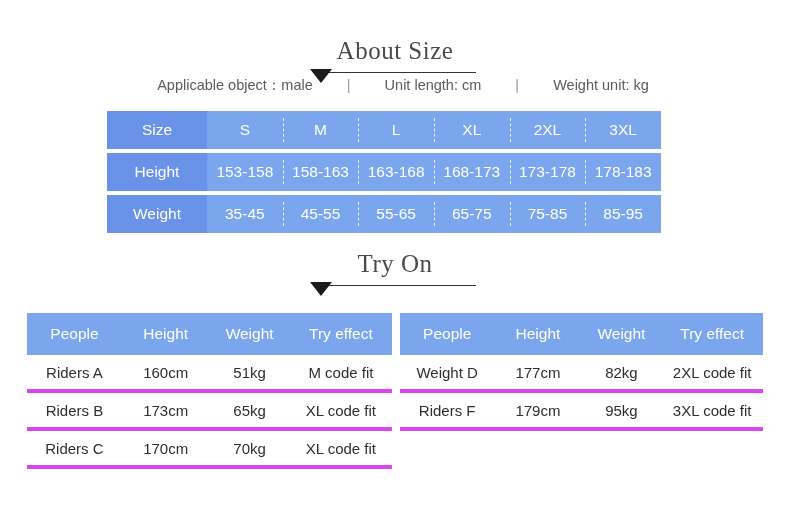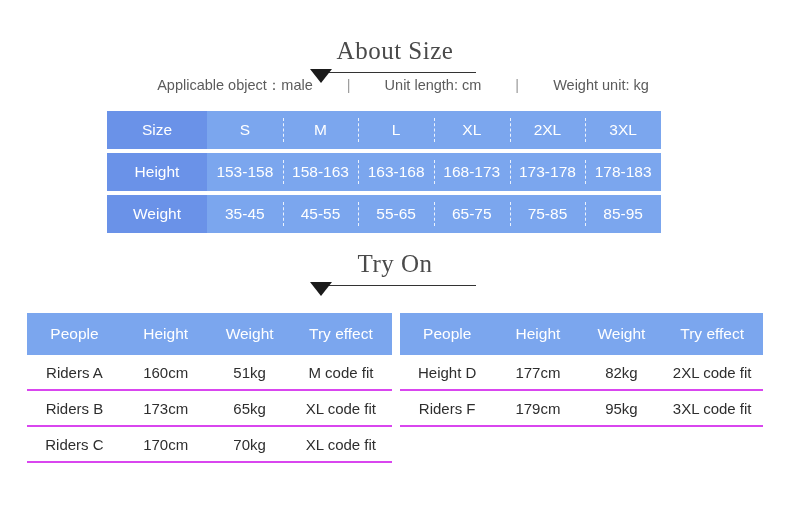--- a/index.html
+++ b/index.html
@@ -134,21 +134,21 @@
     height: 40px;
     text-align: center;
     vertical-align: middle;
   }
   .tryon-table tbody td {
     height: 32px;
     font-size: 15px;
     color: #2e2e2e;
     text-align: center;
     vertical-align: middle;
-    border-bottom: 2px solid #d946ef;
+    border-bottom: 4px solid #d946ef;
     background: #ffffff;
     font-weight: 400;
   }
   .tryon-table tbody tr:first-child td { border-top: none; }
 </style>
 </head>
 <body>
 
 <div class="section-head" id="about-head" style="position:absolute;top:12px;left:0;width:790px;margin-top:24px;">
   <div class="title">About Size</div>
@@ -251,21 +251,21 @@
     <thead>
       <tr>
         <th>People</th>
         <th>Height</th>
         <th>Weight</th>
         <th>Try effect</th>
       </tr>
     </thead>
     <tbody>
       <tr>
-        <td>Height D</td>
+        <td>Weight D</td>
         <td>177cm</td>
         <td>82kg</td>
         <td>2XL code fit</td>
       </tr>
       <tr>
         <td>Riders F</td>
         <td>179cm</td>
         <td>95kg</td>
         <td>3XL code fit</td>
       </tr>

